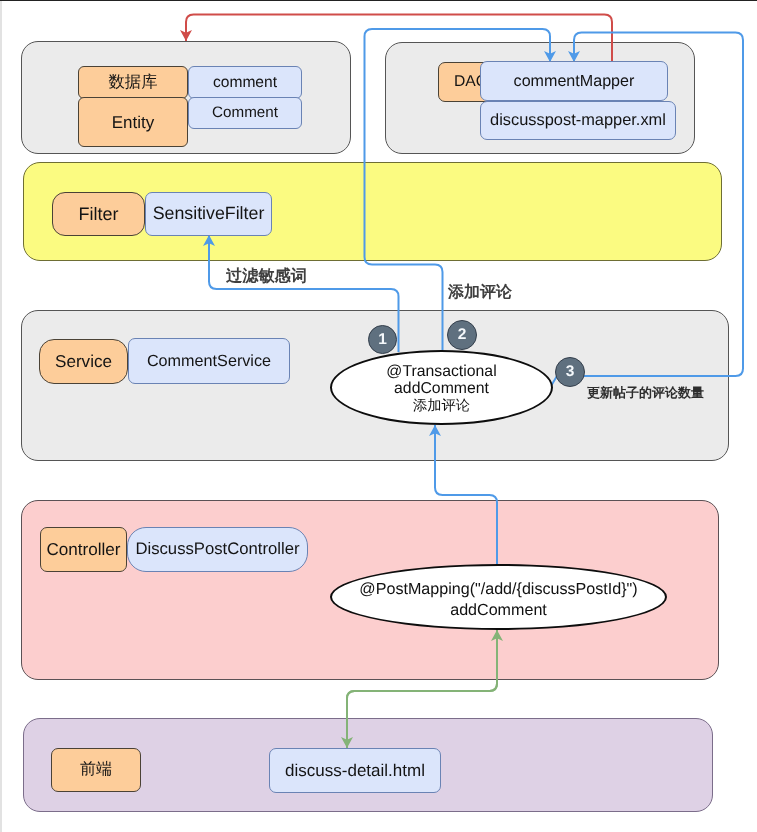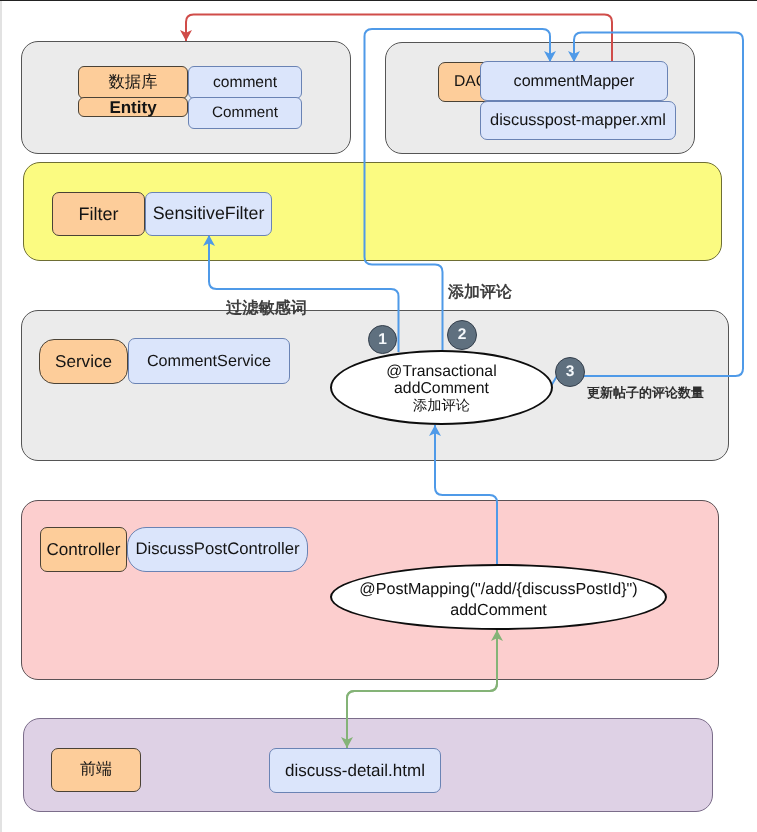--- a/index.html
+++ b/index.html
@@ -74,28 +74,28 @@
 
       <path stroke="#4f9ae8" d="M497,566 L497,502.5 Q497,495 489.5,495 L442.5,495 Q435,495 435,487.5 L435,425" marker-end="url(#ah-blue)"></path>
 
       <path stroke="#84b377" d="M497,630 L497,683.5 Q497,691 489.5,691 L354.5,691 Q347,691 347,698.5 L347,748" marker-end="url(#ah-green)"></path>
       <path stroke="#84b377" d="M347,748 L347,698.5 Q347,691 354.5,691 L489.5,691 Q497,691 497,683.5 L497,630" marker-end="url(#ah-green)"></path>
     </g>
   </svg>
 
   <div class="pill tag" style="left:78px;top:66px;width:110px;height:33px;border-radius:6px;font-size:16.3px;">数据库</div>
   <div class="pill val" style="left:188px;top:66px;width:114px;height:33px;border-radius:6px;font-size:15.6px;">comment</div>
-  <div class="pill tag" style="left:78px;top:97px;width:110px;height:20px;border-radius:6px;font-size:17px;font-weight:bold;">Entity</div>
+  <div class="pill tag" style="left:78px;top:97px;width:110px;height:50px;border-radius:6px;font-size:17px;">Entity</div>
   <div class="pill val" style="left:188px;top:97px;width:114px;height:32px;border-radius:6px;font-size:15.2px;">Comment</div>
 
   <div class="pill tag" style="left:413px;top:62px;width:66px;height:40px;border-radius:7px;font-size:15.7px;margin-left:25px;">DAO</div>
   <div class="pill val" style="left:480px;top:61px;width:188px;height:40px;border-radius:7px;font-size:16.1px;">commentMapper</div>
   <div class="pill val" style="left:480px;top:101px;width:196px;height:39px;border-radius:7px;font-size:16.4px;">discusspost-mapper.xml</div>
 
-  <div class="pill tag" style="left:52px;top:192px;width:93px;height:44px;border-radius:7px;font-size:18px;">Filter</div>
+  <div class="pill tag" style="left:52px;top:192px;width:93px;height:44px;border-radius:13px;font-size:18px;">Filter</div>
   <div class="pill val" style="left:145px;top:192px;width:127px;height:44px;border-radius:7px;font-size:17.8px;">SensitiveFilter</div>
 
   <div class="pill tag" style="left:39px;top:339px;width:89px;height:45px;border-radius:15px;font-size:17.1px;">Service</div>
   <div class="pill val" style="left:128px;top:338px;width:162px;height:46px;border-radius:7px;font-size:16.2px;">CommentService</div>
 
   <div class="pill tag" style="left:40px;top:527px;width:87px;height:45px;border-radius:7px;font-size:17.1px;">Controller</div>
   <div class="pill val" style="left:127px;top:527px;width:181px;height:45px;border-radius:19px;font-size:16.7px;">DiscussPostController</div>
 
   <div class="pill tag" style="left:51px;top:748px;width:90px;height:44px;border-radius:7px;font-size:16px;">前端</div>
   <div class="pill val" style="left:269px;top:748px;width:172px;height:45px;border-radius:7px;font-size:17px;">discuss-detail.html</div>
@@ -108,17 +108,17 @@
 
   <div class="ell" style="left:330px;top:564px;width:337px;height:66px;font-size:16.1px;padding-top:5px;">
     <div>@PostMapping("/add/{discussPostId}")</div>
     <div>addComment</div>
   </div>
 
   <div class="badge" style="left:368px;top:325px;width:29px;height:29px;font-size:15.5px;">1</div>
   <div class="badge" style="left:447px;top:320px;width:30px;height:30px;font-size:15.5px;">2</div>
   <div class="badge" style="left:555px;top:357px;width:30px;height:30px;font-size:15.5px;">3</div>
 
-  <div class="annot" style="left:226px;top:268px;font-size:16.2px;margin-top:32px;">过滤敏感词</div>
+  <div class="annot" style="left:226px;top:268px;font-size:16.2px;">过滤敏感词</div>
   <div class="annot" style="left:448px;top:285px;font-size:16px;">添加评论</div>
   <div class="annot bold" style="left:587px;top:351px;font-size:13px;margin-top:35px;">更新帖子的评论数量</div>
 
 </div>
 
 </body></html>

